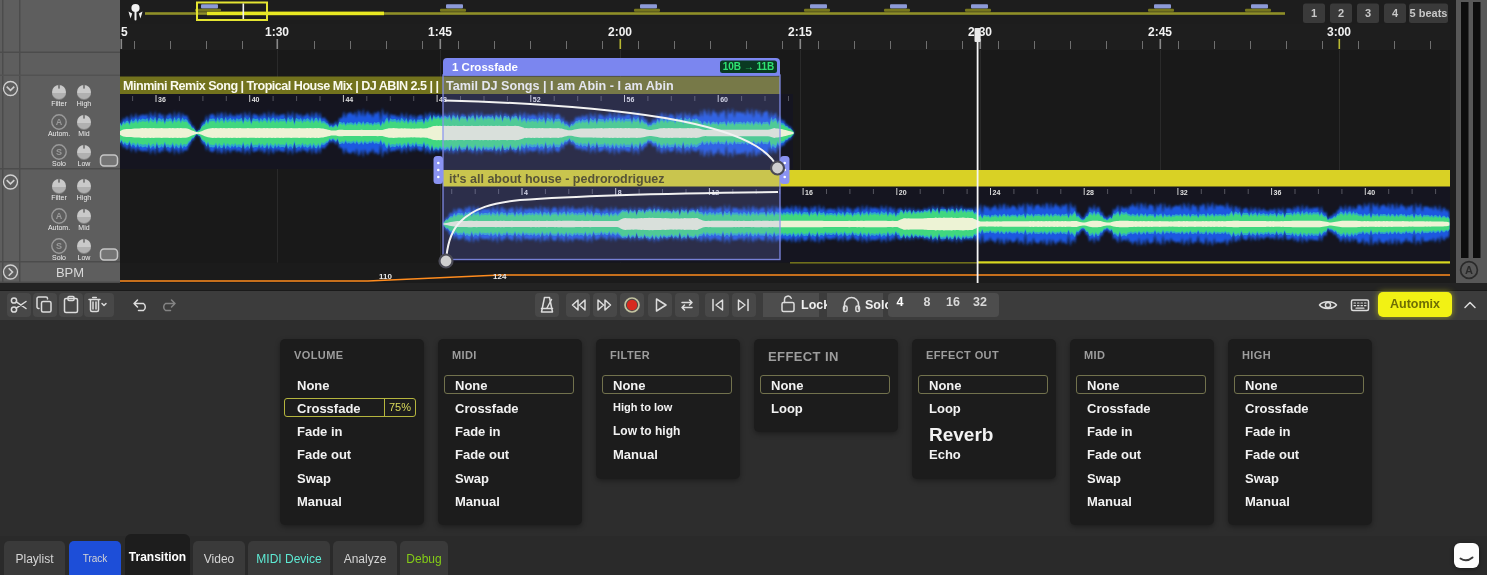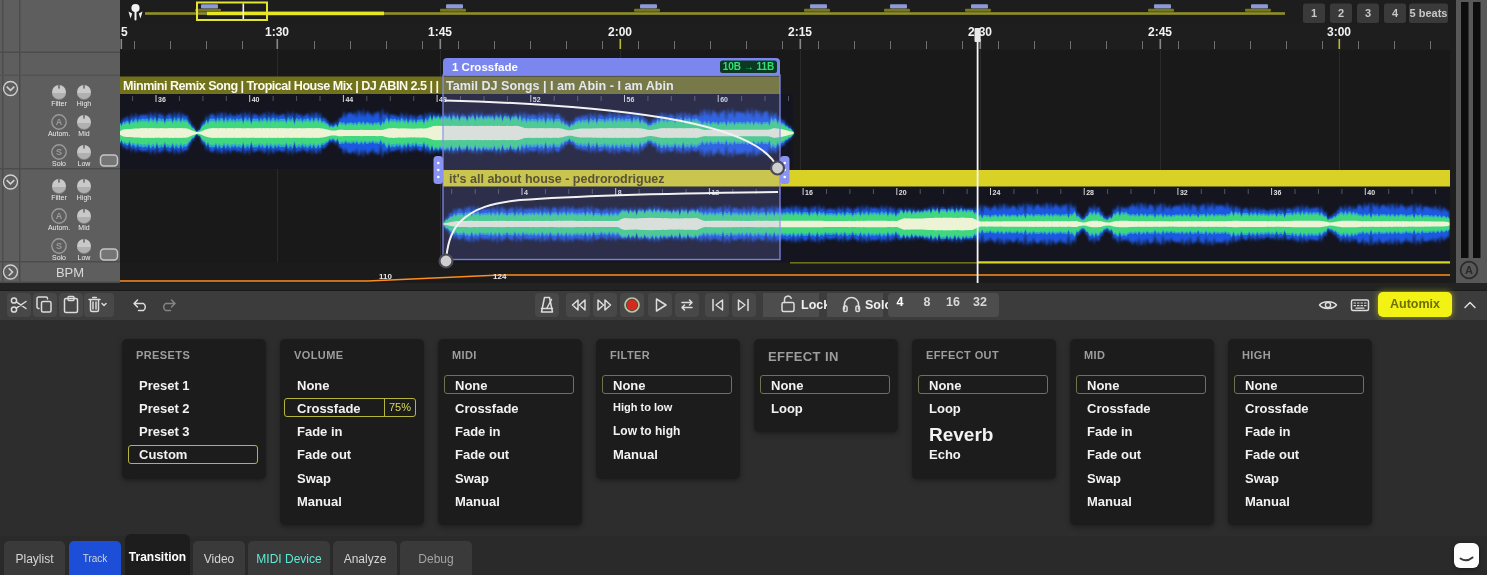--- a/index.html
+++ b/index.html
@@ -406,28 +406,20 @@
         </svg></span>
       <span style="margin-left:3px">Solo</span>
     </div>
 <div style="position:absolute;left:888px;top:293px;width:111px;height:24px;background:#4d4d4d;border-radius:4px"></div>
 <div class="tb-num" style="left:890px;width:20px;color:#ffffff">4</div>
 <div class="tb-num" style="left:917px;width:20px;">8</div>
 <div class="tb-num" style="left:941px;width:24px;">16</div>
 <div class="tb-num" style="left:968px;width:24px;">32</div>
 <div style="position:absolute;left:1378px;top:292px;width:74px;height:25px;background:#f2f214;border-radius:5px;box-shadow:0 0 6px rgba(242,242,20,0.55);color:#6e6e04;font-size:12.5px;font-weight:bold;text-align:center;line-height:25px">Automix</div>
 <div style="position:absolute;left:0;top:320px;width:1487px;height:255px;background:#2d2d2d"></div>
-<div style="position:absolute;left:122px;top:339px;width:144px;height:140px;background:#1c1c1c;border-radius:5px;box-shadow:0 2px 5px rgba(0,0,0,0.35)">
-      <div style="position:absolute;left:14px;top:10px;font-size:11px;letter-spacing:0.4px;color:#9d9d9d;font-weight:bold">PRESETS</div>
-      <div style="position:absolute;left:17px;top:38.5px;font-size:13px;font-weight:bold;color:#f2f2f2">Preset 1</div>
-      <div style="position:absolute;left:17px;top:61.8px;font-size:13px;font-weight:bold;color:#f2f2f2">Preset 2</div>
-      <div style="position:absolute;left:17px;top:85.1px;font-size:13px;font-weight:bold;color:#f2f2f2">Preset 3</div>
-      <div style="position:absolute;left:6px;right:8px;top:105.89999999999999px;height:19px;border:1px solid #b5b53e;border-radius:3px"></div>
-      <div style="position:absolute;left:17px;top:108.39999999999999px;font-size:13px;font-weight:bold;color:#f2f2f2">Custom</div>
-    </div>
     <div style="position:absolute;left:280px;top:339px;width:144px;height:186px;background:#1c1c1c;border-radius:5px;box-shadow:0 2px 5px rgba(0,0,0,0.35)">
       <div style="position:absolute;left:14px;top:10px;font-size:11px;letter-spacing:0.4px;color:#9d9d9d;font-weight:bold">VOLUME</div>
       <div style="position:absolute;left:17px;top:38.5px;font-size:13px;font-weight:bold;color:#f2f2f2">None</div>
       <div style="position:absolute;left:4px;right:8px;top:59.3px;height:19px;border:1px solid #b5b53e;border-radius:3px"></div>
       <div style="position:absolute;left:104px;top:59.3px;width:1px;height:19px;background:#b5b53e"></div>
       <div style="position:absolute;left:105px;right:9px;top:62.3px;font-size:11px;color:#d8d858;font-weight:normal;text-align:center">75%</div>
       <div style="position:absolute;left:17px;top:61.8px;font-size:13px;font-weight:bold;color:#f2f2f2">Crossfade</div>
       <div style="position:absolute;left:17px;top:85.1px;font-size:13px;font-weight:bold;color:#f2f2f2">Fade in</div>
       <div style="position:absolute;left:17px;top:108.39999999999999px;font-size:13px;font-weight:bold;color:#f2f2f2">Fade out</div>
       <div style="position:absolute;left:17px;top:131.7px;font-size:13px;font-weight:bold;color:#f2f2f2">Swap</div>
@@ -485,18 +477,18 @@
       <div style="position:absolute;left:17px;top:131.7px;font-size:13px;font-weight:bold;color:#f2f2f2">Swap</div>
       <div style="position:absolute;left:17px;top:155.0px;font-size:13px;font-weight:bold;color:#f2f2f2">Manual</div>
     </div>
 <div style="position:absolute;left:0;top:536px;width:1487px;height:39px;background:#2a2a2a"></div>
 <div style="position:absolute;left:4px;top:541px;width:61px;height:34px;background:#3a3a3a;border-radius:5px 5px 0 0;color:#d5d5d5;font-size:12px;text-align:center;line-height:36px">Playlist</div>
     <div style="position:absolute;left:69px;top:541px;width:52px;height:34px;background:#1d4ed8;border-radius:5px 5px 0 0;color:#d5d5d5;font-size:10px;text-align:center;line-height:36px">Track</div>
     <div style="position:absolute;left:125px;top:534px;width:65px;height:41px;background:#1d1d1d;border-radius:6px 6px 0 0;color:#ffffff;font-weight:bold;font-size:12px;text-align:center;line-height:46px">Transition</div>
     <div style="position:absolute;left:193px;top:541px;width:52px;height:34px;background:#3a3a3a;border-radius:5px 5px 0 0;color:#d5d5d5;font-size:12px;text-align:center;line-height:36px">Video</div>
     <div style="position:absolute;left:248px;top:541px;width:82px;height:34px;background:#3a3a3a;border-radius:5px 5px 0 0;color:#5eead4;font-size:12px;text-align:center;line-height:36px">MIDI Device</div>
     <div style="position:absolute;left:333px;top:541px;width:64px;height:34px;background:#3a3a3a;border-radius:5px 5px 0 0;color:#d5d5d5;font-size:12px;text-align:center;line-height:36px">Analyze</div>
-    <div style="position:absolute;left:400px;top:541px;width:72px;height:34px;background:#3a3a3a;border-radius:5px 5px 0 0;color:#a3a3a3;font-size:12px;text-align:center;line-height:36px">Debug</div>
+    <div style="position:absolute;left:400px;top:541px;width:48px;height:34px;background:#3a3a3a;border-radius:5px 5px 0 0;color:#84cc16;font-size:12px;text-align:center;line-height:36px">Debug</div>
 <div style="position:absolute;left:1454px;top:543px;width:25px;height:25px;background:#fdfdfd;border-radius:6px;box-shadow:0 1px 4px rgba(0,0,0,0.4)">
 <svg width="25" height="25" viewBox="0 0 25 25">
         <path d="M6.5 15.5 Q12.5 19.5 18.5 14.5" stroke="#3a3a3a" stroke-width="2" fill="none" stroke-linecap="round"></path>
         <path d="M17 20 L21 23 L20 17.5 Z" fill="#fdfdfd"></path>
       </svg></div>
 </div>
 </body></html>

